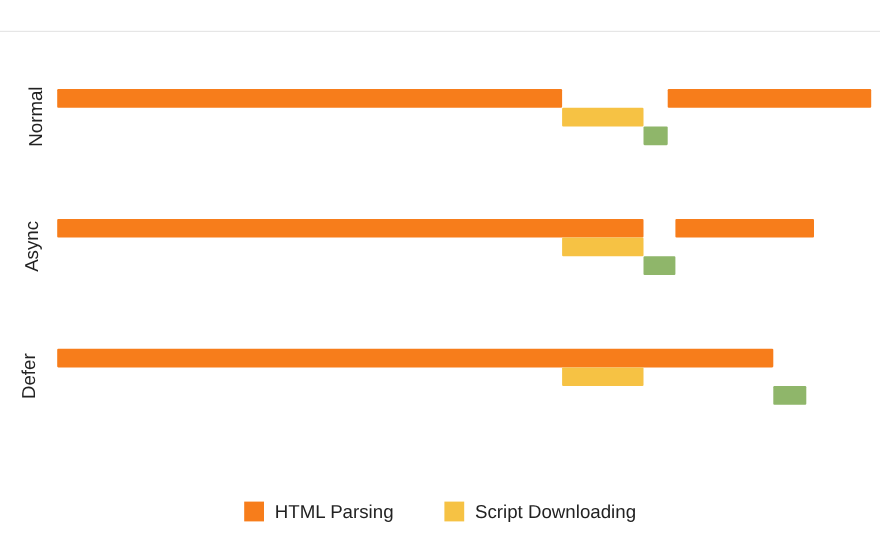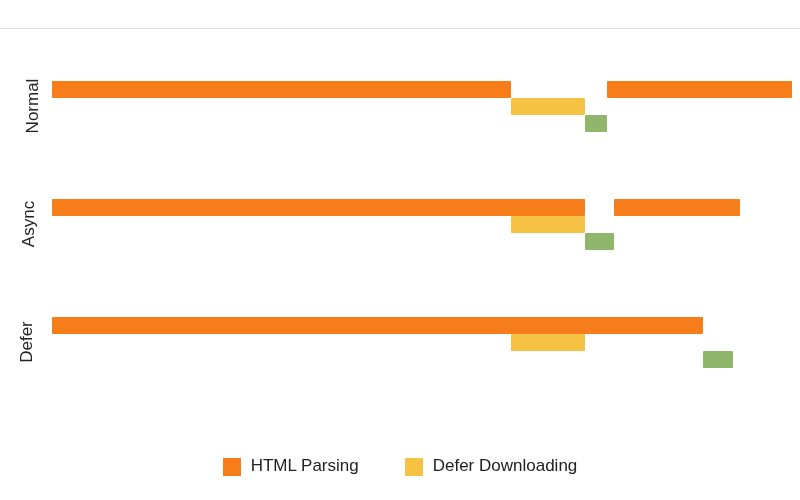--- a/index.html
+++ b/index.html
@@ -54,21 +54,21 @@
     right: 0;
     bottom: 24px;
     display: flex;
     justify-content: center;
     gap: 46px;
     font-size: 17px;
     color: #222;
   }
   .legend-item {
     display: flex;
-    align-items: flex-end;
+    align-items: flex-start;
     gap: 10px;
   }
   .swatch {
     width: 18px;
     height: 18px;
     display: inline-block;
   }
 </style>
 </head>
 <body>
@@ -108,15 +108,15 @@
 
 </div>
 
 <div class="legend">
   <div class="legend-item">
     <span class="swatch" style="background:#f77d1b"></span>
     <span>HTML Parsing</span>
   </div>
   <div class="legend-item">
     <span class="swatch" style="background:#f6c244"></span>
-    <span>Defer Downloading</span>
+    <span>Script Downloading</span>
   </div>
 </div>
 
 </body></html>

